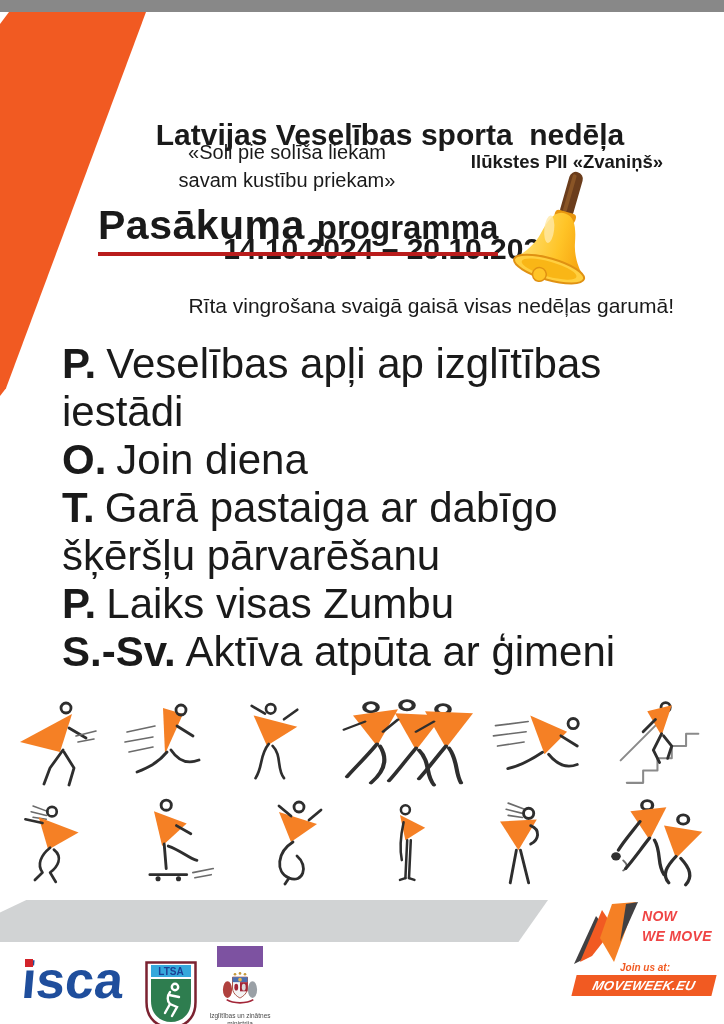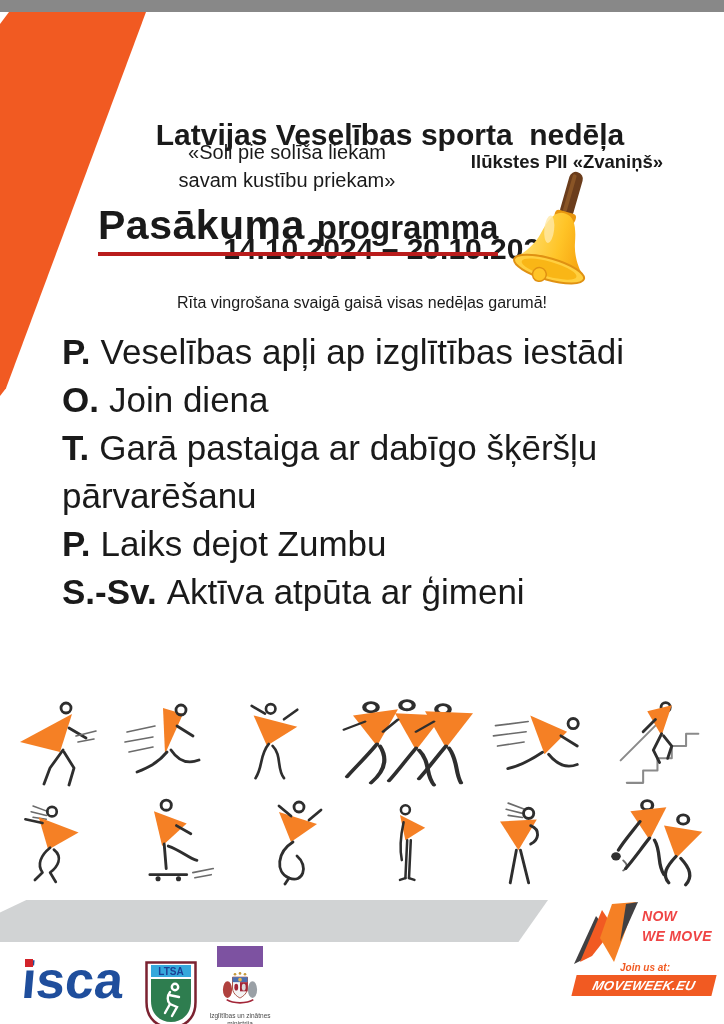--- a/index.html
+++ b/index.html
@@ -17,24 +17,24 @@
   .title-block{top:28px;left:110px;width:560px;text-align:center;font-weight:bold;
       font-size:30px;line-height:38px;white-space:pre-wrap;}
   .motto{top:126px;left:148px;width:278px;text-align:center;font-weight:normal;
       font-size:20px;line-height:28px;}
   .org-name{top:139px;left:458px;width:218px;text-align:center;font-weight:bold;font-size:18.5px;}
 
   .program-heading{top:190px;left:98px;border-bottom:4px solid #b91c1c;padding-bottom:3px;}
   .program-heading .w1{font-size:41px;font-weight:bold;letter-spacing:.5px;}
   .program-heading .w2{font-size:33px;font-weight:bold;margin-left:12px;}
 
-  .intro{top:282px;left:50px;width:624px;text-align:center;font-size:16px;}
-
-  
-  .schedule{top:316px;left:62px;width:624px;font-size:35px;line-height:48px;}
+  .intro{top:282px;left:50px;width:624px;text-align:right;font-size:21px;}
+
+  
+  .schedule{top:328px;left:62px;width:624px;font-size:42px;line-height:48px;}
   .schedule .day{font-weight:bold;}
   .schedule .activity{margin-left:10px;}
 
   
   .figures-row{left:14px;width:698px;height:94px;display:flex;align-items:center;
       justify-content:space-between;}
   .row1{top:684px;} .row2{top:784px;}
   .fig{flex:0 0 auto;}
   .fig path,.fig circle.h{stroke:#2E2E2E;stroke-width:2.8;fill:none;
       stroke-linecap:round;stroke-linejoin:round;}
@@ -107,21 +107,21 @@
       <ellipse cx="44" cy="64" rx="5" ry="14" fill="#FFE9A8" opacity="0.8" transform="rotate(-10 44 64)"></ellipse>
     </g>
   </svg>
 
   <div class="abs intro">Rīta vingrošana svaigā gaisā visas nedēļas garumā!</div>
 
   <div class="abs schedule">
     <div><span class="day">P.</span><span class="activity">Veselības apļi ap izglītības iestādi</span></div>
     <div><span class="day">O.</span><span class="activity">Join diena</span></div>
     <div><span class="day">T.</span><span class="activity">Garā pastaiga ar dabīgo šķēršļu pārvarēšanu</span></div>
-    <div><span class="day">P.</span><span class="activity">Laiks dejot Zumbu</span></div>
+    <div><span class="day">P.</span><span class="activity">Laiks visas Zumbu</span></div>
     <div><span class="day">S.-Sv.</span><span class="activity">Aktīva atpūta ar ģimeni</span></div>
   </div>
 
   <div class="abs figures-row row1">
     <svg class="fig" width="100" height="92" viewBox="0 0 100 90">
       <polygon class="tri" points="6,44 58,16 46,54"></polygon>
         <circle class="h" cx="52" cy="10" r="5"></circle>
       <path d="M49,52 L36,70 L30,86"></path>
         <path d="M50,54 L60,70 L55,87"></path>
         <path d="M55,30 L72,40"></path>

